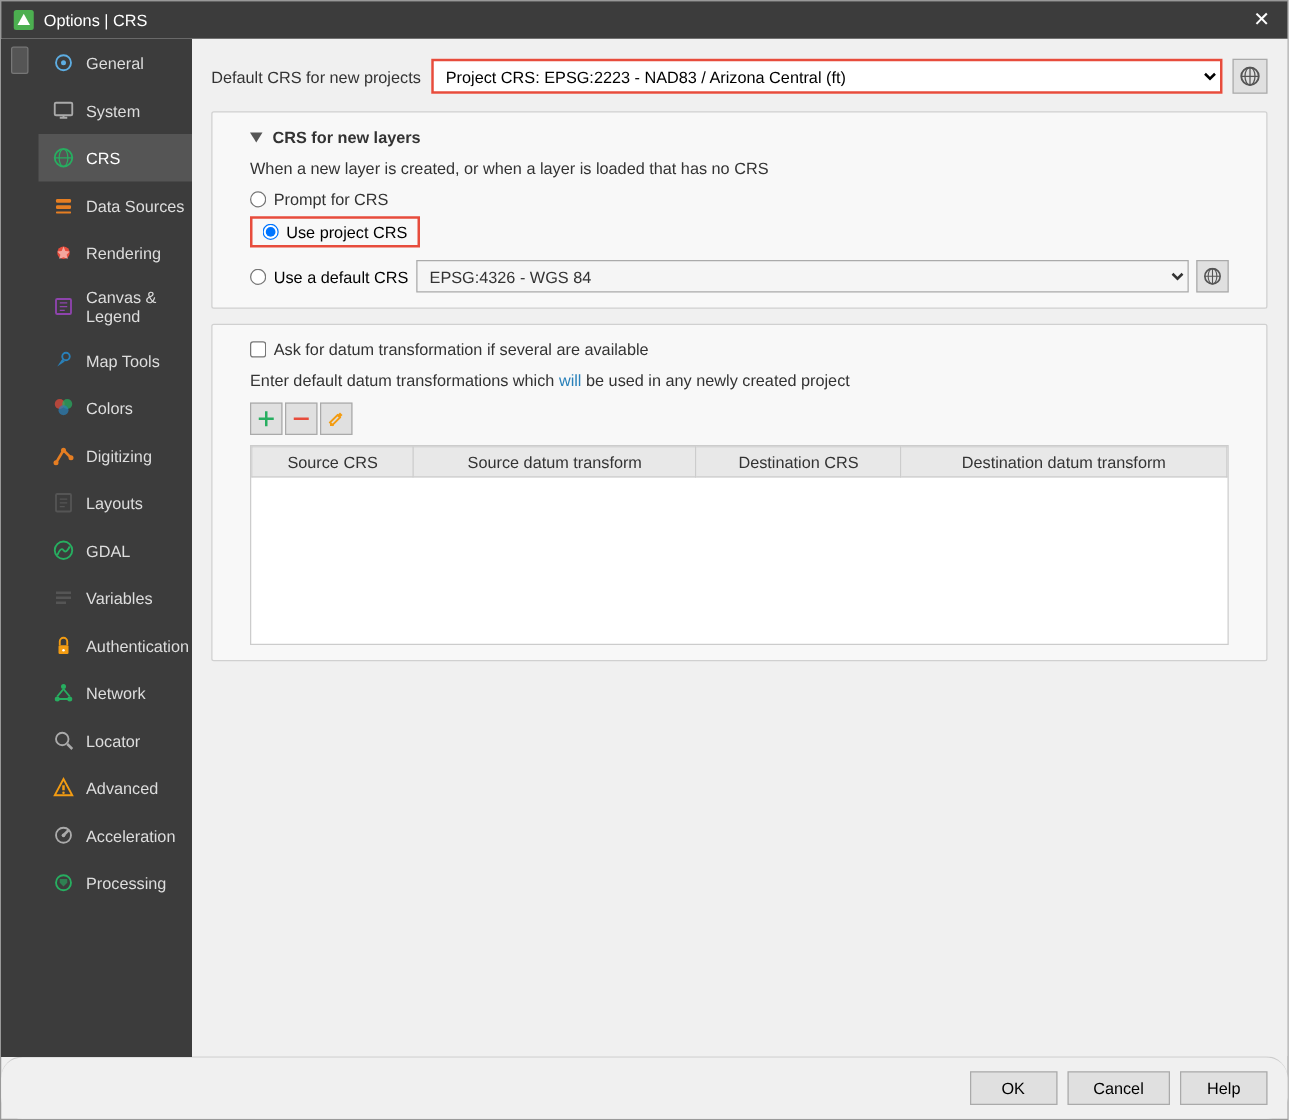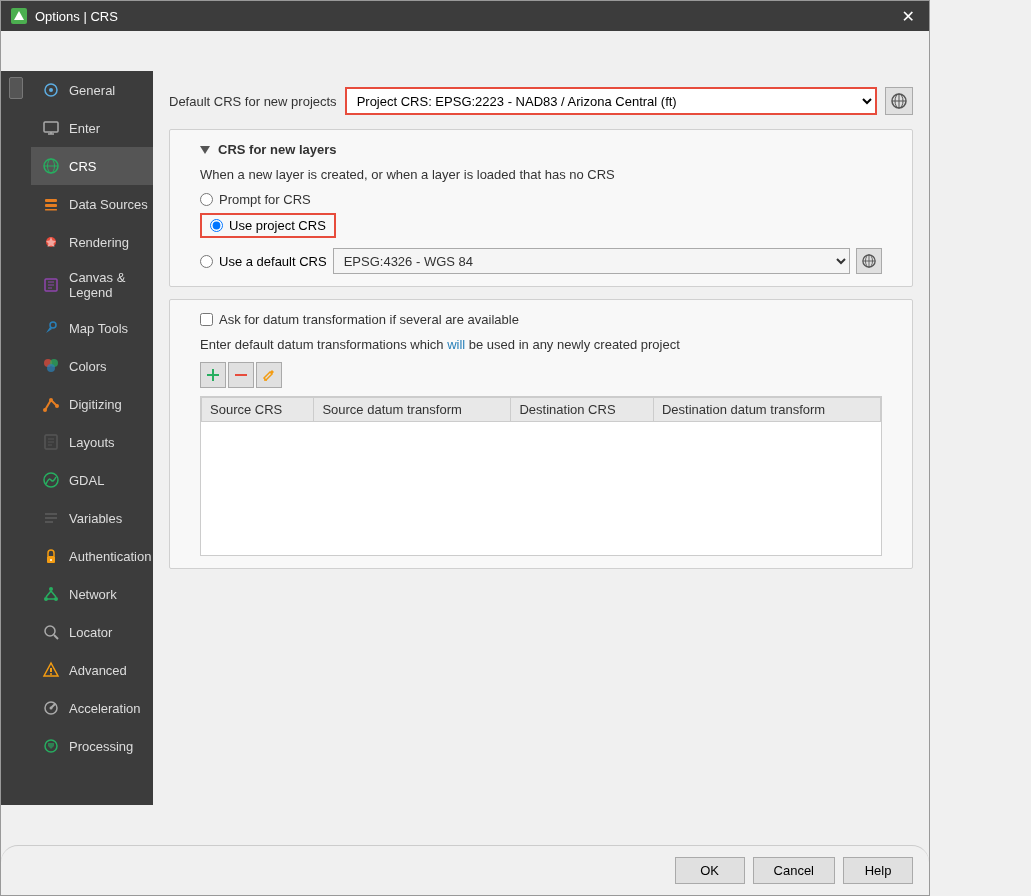--- a/index.html
+++ b/index.html
@@ -1,18 +1,18 @@
 <!DOCTYPE html>
 <html><head>
   <meta charset="utf-8">
   <style>
     * { box-sizing: border-box; margin: 0; padding: 0; }
     body { font-family: 'Segoe UI', Arial, sans-serif; font-size: 13px; background: #f0f0f0; }
 
-    .window { width: 930px; height: 896px; background: #f0f0f0; border: 1px solid #999; display: flex; flex-direction: column; gap: 40px; }
+    .window { width: 1031px; height: 896px; background: #f0f0f0; border: 1px solid #999; display: flex; flex-direction: column; }
 
     .title-bar { background: #3c3c3c; color: white; padding: 6px 10px; display: flex; align-items: center; justify-content: space-between; height: 30px; }
     .title-bar-left { display: flex; align-items: center; gap: 8px; }
     .title-bar-icon { width: 16px; height: 16px; background: #4caf50; border-radius: 2px; display: flex; align-items: center; justify-content: center; }
     .title-text { color: white; font-size: 13px; }
     .close-btn { background: none; border: none; color: white; font-size: 16px; cursor: pointer; padding: 0 4px; }
 
     .main-content { display: flex; flex: 1; overflow: hidden; }
 
     
@@ -38,21 +38,21 @@
     .datum-info-text { font-size: 13px; color: #333; margin-bottom: 10px; }
     .datum-info-text span.link { color: #2980b9; }
 
     .toolbar-row { display: flex; gap: 2px; margin-bottom: 8px; }
     .toolbar-btn { width: 26px; height: 26px; background: #e0e0e0; border: 1px solid #aaa; cursor: pointer; display: flex; align-items: center; justify-content: center; font-size: 14px; font-weight: bold; }
     .toolbar-btn.add { color: #27ae60; }
     .toolbar-btn.remove { color: #e74c3c; }
     .toolbar-btn.edit { color: #f39c12; }
 
     .datum-table { width: 100%; border-collapse: collapse; font-size: 13px; }
-    .datum-table th { background: #e8e8e8; border: 1px solid #ccc; padding: 4px 8px; text-align: left; font-weight: normal; color: #333; }
+    .datum-table th { background: #e8e8e8; border: 1px solid #ccc; padding: 4px 8px; text-align: center; font-weight: normal; color: #333; }
     .datum-table-container { border: 1px solid #ccc; min-height: 160px; background: white; }
 
     
     .bottom-bar { background: #f0f0f0; border-top: 1px solid #ccc; padding: 10px 16px; display: flex; justify-content: flex-end; gap: 8px; height: 50px; align-items: center; border-radius: 17px; }
     .bottom-btn { padding: 5px 20px; font-size: 13px; border: 1px solid #aaa; background: #e0e0e0; cursor: pointer; min-width: 70px; }
     .bottom-btn.ok { background: #e0e0e0; }
 
     
     .icon-general { color: #5dade2; }
     .icon-system { color: #aaa; }
@@ -113,21 +113,21 @@
             <span>General</span>
           </div>
           <div class="sidebar-item">
             <span class="sidebar-icon icon-system">
               <svg width="18" height="18" viewBox="0 0 18 18">
                 <rect x="2" y="3" width="14" height="10" rx="1" fill="none" stroke="#aaa" stroke-width="1.5"></rect>
                 <line x1="6" y1="15" x2="12" y2="15" stroke="#aaa" stroke-width="1.5"></line>
                 <line x1="9" y1="13" x2="9" y2="15" stroke="#aaa" stroke-width="1.5"></line>
               </svg>
             </span>
-            <span>Enter</span>
+            <span>System</span>
           </div>
           <div class="sidebar-item active">
             <span class="sidebar-icon icon-crs">
               <svg width="18" height="18" viewBox="0 0 18 18">
                 <circle cx="9" cy="9" r="7" fill="none" stroke="#27ae60" stroke-width="1.5"></circle>
                 <ellipse cx="9" cy="9" rx="3.5" ry="7" fill="none" stroke="#27ae60" stroke-width="1"></ellipse>
                 <line x1="2" y1="9" x2="16" y2="9" stroke="#27ae60" stroke-width="1"></line>
               </svg>
             </span>
             <span>CRS</span>

